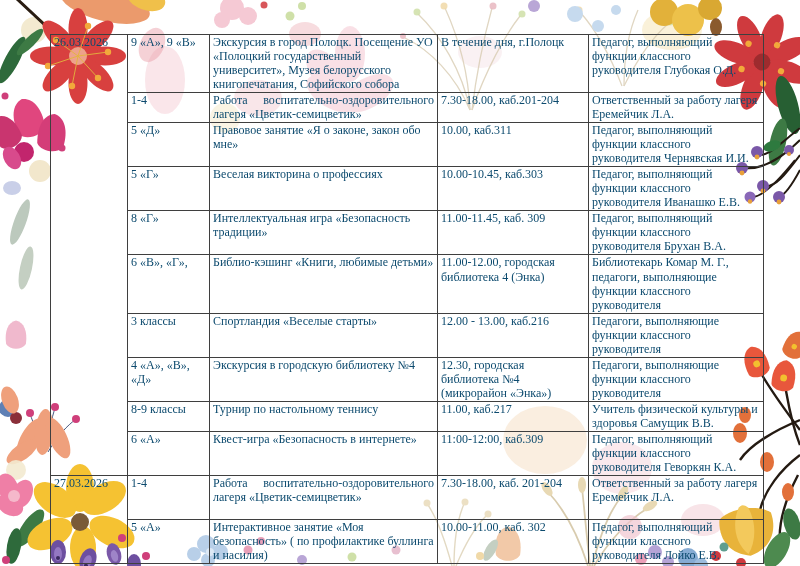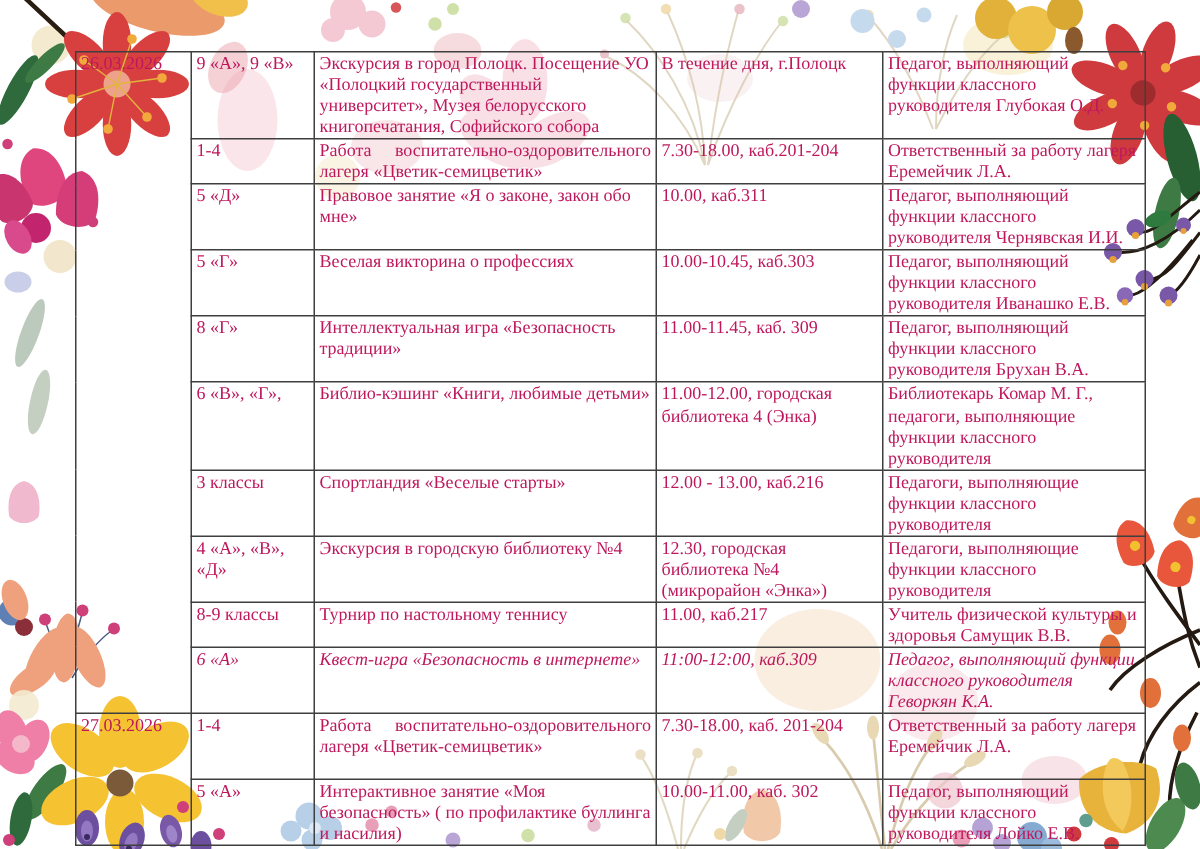--- a/index.html
+++ b/index.html
@@ -9,21 +9,21 @@
   }
   .page{position:relative;width:800px;height:566px;background:#fff;}
   svg.decor{position:absolute;left:0;top:0;width:800px;height:566px;pointer-events:none;}
   table.schedule{
     position:absolute;left:50px;top:34px;width:713px;
     border-collapse:collapse;table-layout:fixed;background:transparent;
   }
   table.schedule td{
     border:1px solid #3f3f3f;
     padding:0 3px 1px 3px;
-    font-size:12px;line-height:1.17;color:#be185d;
+    font-size:12px;line-height:1.17;color:#0c4a6e;
     vertical-align:top;background:transparent;overflow:hidden;
     word-wrap:break-word;
   }
   td.date-cell{vertical-align:top;}
 </style>
 </head>
 <body>
 
 <div class="page">
 
@@ -401,21 +401,21 @@
           <td>Экскурсия в городскую библиотеку №4</td>
           <td>12.30, городская библиотека №4 (микрорайон «Энка»)</td>
           <td>Педагоги, выполняющие функции классного руководителя</td>
         </tr>
         <tr style="height: 27px; font-family: Liberation Serif, serif;">
           <td>8-9 классы</td>
           <td>Турнир по настольному теннису</td>
           <td>11.00, каб.217</td>
           <td>Учитель физической культуры и здоровья Самущик В.В.</td>
         </tr>
-        <tr style="height: 43px; font-style: italic;">
+        <tr style="height: 43px;">
           <td>6 «А»</td>
           <td>Квест-игра «Безопасность в интернете»</td>
           <td>11:00-12:00, каб.309</td>
           <td>Педагог, выполняющий функции классного руководителя Геворкян К.А.</td>
         </tr>
         <tr style="height: 44px;">
           <td rowspan="2" class="date-cell">27.03.2026</td>
           <td>1-4</td>
           <td style="text-align: justify;">Работа воспитательно-оздоровительного лагеря «Цветик-семицветик»</td>
           <td>7.30-18.00, каб. 201-204</td>

